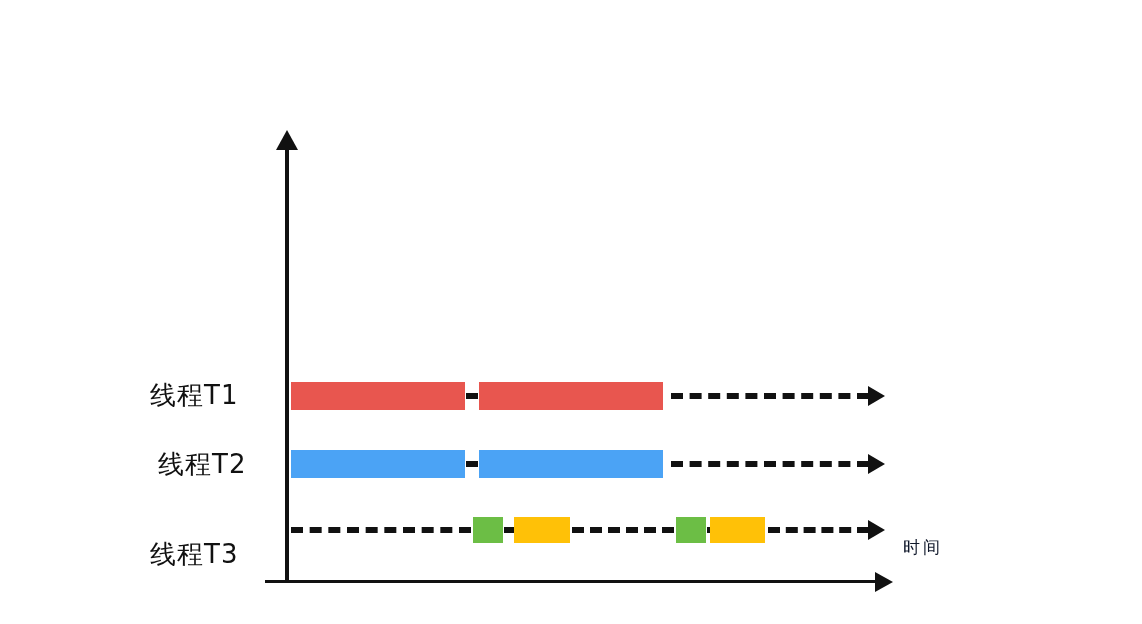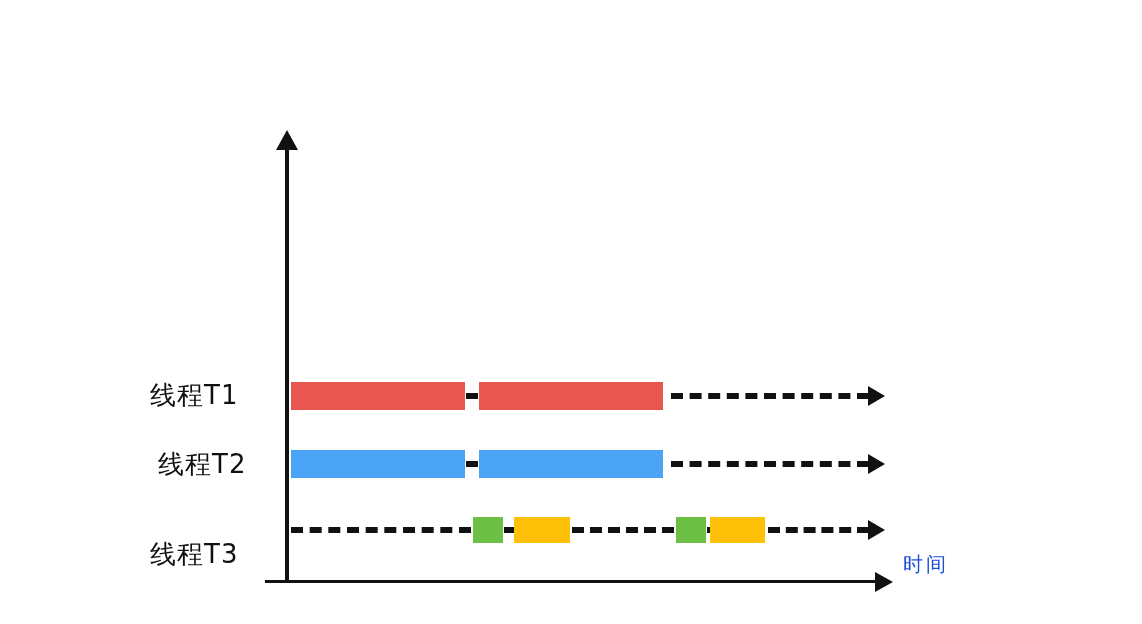--- a/index.html
+++ b/index.html
@@ -49,23 +49,23 @@
     top: 572px;
     width: 0;
     height: 0;
     border-top: 10px solid transparent;
     border-bottom: 10px solid transparent;
     border-left: 18px solid #111111;
   }
   .x-axis-label {
     position: absolute;
     left: 903px;
-    top: 551px;
-    font-size: 20px;
-    color: #1d4ed8;
+    top: 536px;
+    font-size: 17px;
+    color: #0f172a;
     letter-spacing: 3px;
     white-space: nowrap;
   }
 
   
   .legend-box {
     position: absolute;
     left: 468px;
     top: 105px;
     width: 342px;

